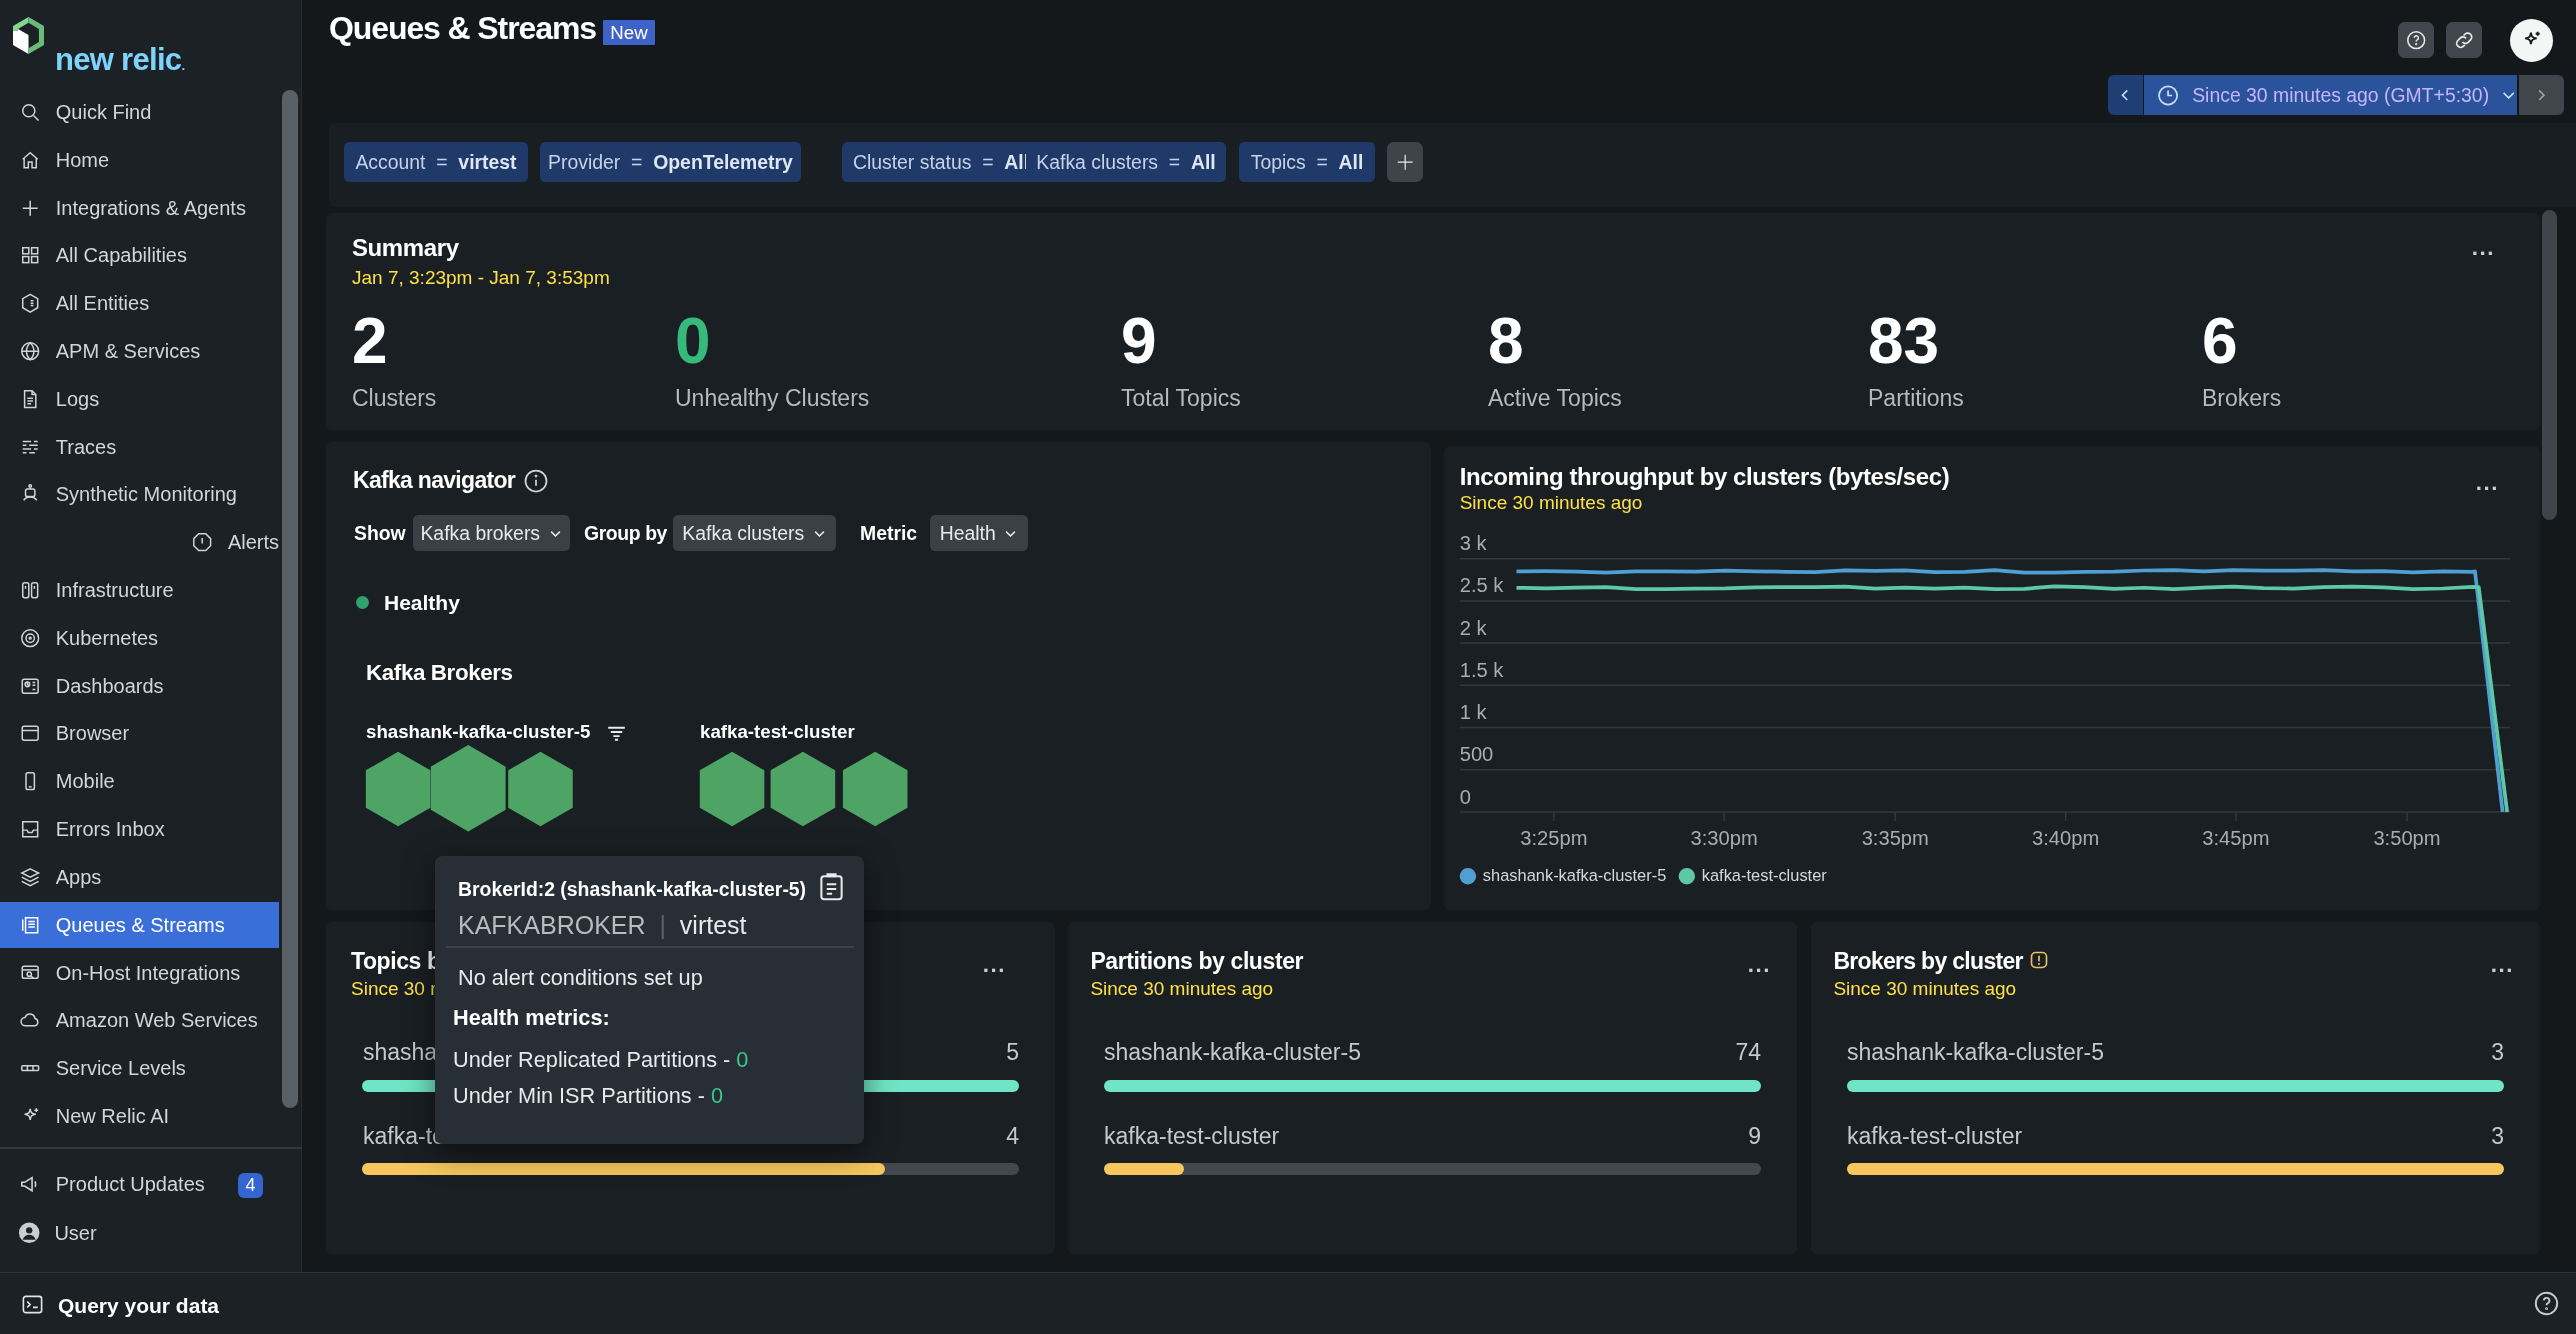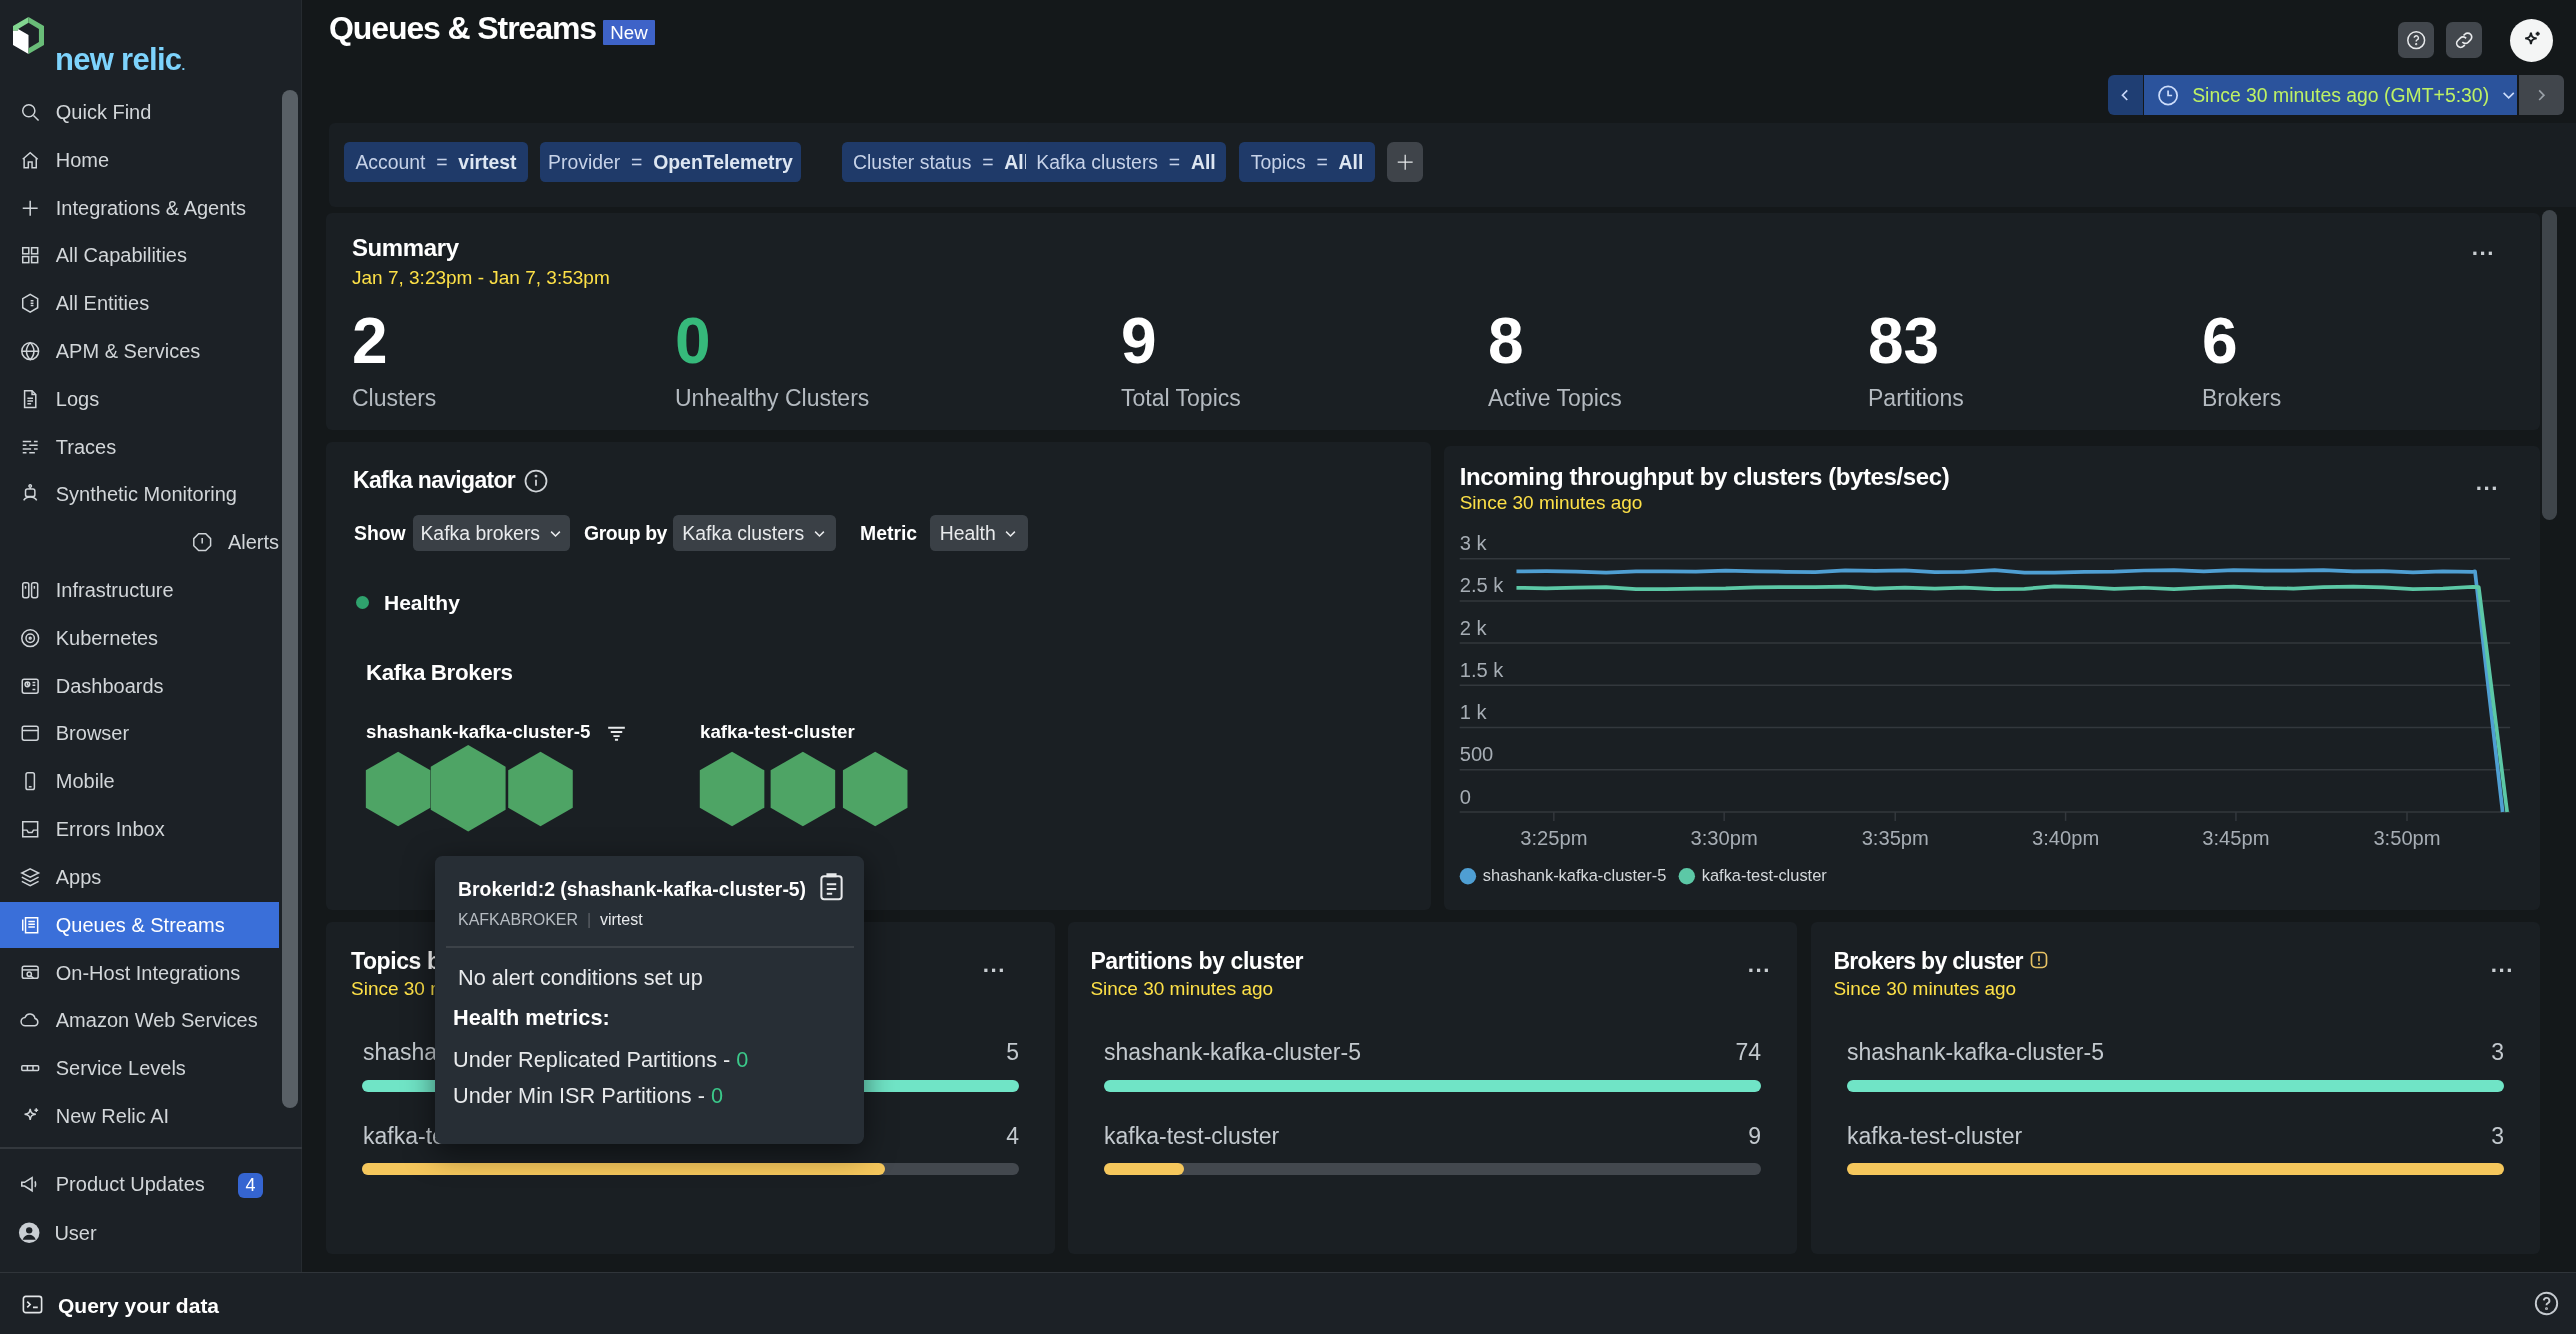--- a/index.html
+++ b/index.html
@@ -214,21 +214,21 @@
   <svg class="abs" style="left:2518px; top:27px;" width="27" height="27" viewBox="0 0 24 24" fill="none" stroke="#191d20" stroke-width="1.7">
       <path d="M11.5 5c.5 3.7 1.4 4.6 5.1 5.1-3.7.5-4.6 1.4-5.1 5.1-.5-3.7-1.4-4.6-5.1-5.1 3.7-.5 4.6-1.4 5.1-5.1z"></path>
       <path d="M17.5 4.2v3.6M15.7 6h3.6"></path>
     </svg>
 
   <div class="abs" style="left:2108px; top:75px; width:35px; height:40px; background:#1f3e73; border-radius:6px 0 0 6px; display:flex; align-items:center; justify-content:center;">
     <svg width="16.4" height="16.4" viewBox="0 0 24 24" fill="none" stroke="#c7d6f7" stroke-width="2.4">
         <path d="M15 5l-7 7 7 7"></path>
       </svg>
   </div>
-  <div class="abs" style="left:2144px; top:75px; width:373px; height:40px; background:#2b539c; display:flex; align-items:center; color:#bef264; font-size:19.4px; white-space:nowrap;">
+  <div class="abs" style="left:2144px; top:75px; width:373px; height:40px; background:#2b539c; display:flex; align-items:center; color:#c4b5fd; font-size:19.4px; white-space:nowrap;">
     <svg style="margin-left:12px;" width="25" height="25" viewBox="0 0 24 24" fill="none" stroke="#cdddfb" stroke-width="1.7">
         <circle cx="12" cy="12" r="9"></circle>
         <path d="M12 7v5h4"></path>
       </svg>
     <span style="margin-left:12px;">Since 30 minutes ago (GMT+5:30)</span>
     <svg style="margin-left:10.5px;" width="18" height="18" viewBox="0 0 24 24" fill="none" stroke="#cdddfb" stroke-width="2.2">
         <path d="M5 9l7 7 7-7"></path>
       </svg>
   </div>
   <div class="abs" style="left:2519px; top:75px; width:45px; height:40px; background:#41464c; border-radius:0 6px 6px 0; display:flex; align-items:center; justify-content:center;">
@@ -409,21 +409,21 @@
 
   <div class="abs" style="left:2542px; top:210px; width:15px; height:310px; background:#3f454a; border-radius:7.5px;"></div>
 </div>
 
 <div class="abs" style="left:435px; top:856px; width:429px; height:288px; background:#272e35; border-radius:7.5px; box-shadow:0 7.5px 30px rgba(0,0,0,.5); z-index:50;">
   <div class="abs" style="left:23px; top:21.7px; color:#fff; font-size:19.4px; font-weight:bold;">BrokerId:2 (shashank-kafka-cluster-5)</div>
   <svg class="abs" style="left:383px; top:16.4px;" width="27" height="30" viewBox="0 0 20 22" fill="none" stroke="#e8eaec" stroke-width="1.5">
       <rect x="2.5" y="3" width="15" height="17" rx="2"></rect>
       <path d="M7 3h6v-1.5h-6z M6.5 9h7M6.5 12.5h7M6.5 16h4"></path>
     </svg>
-  <div class="abs" style="left:23px; top:55px; font-size:16px; color:#b6bcc2;">KAFKABROKER&nbsp;&nbsp;<span style="color:#5c6167;">|</span>&nbsp;&nbsp;<span style="color:#e8eaec;">virtest</span></div>
+  <div class="abs" style="left:23px; top:55px; font-size:25px; color:#b6bcc2;">KAFKABROKER&nbsp;&nbsp;<span style="color:#5c6167;">|</span>&nbsp;&nbsp;<span style="color:#e8eaec;">virtest</span></div>
   <div class="abs" style="left:10.5px; top:90px; width:408px; height:1.5px; background:#3c4248;"></div>
   <div class="abs" style="left:23px; top:109px; color:#e8eaec; font-size:21.7px;">No alert conditions set up</div>
   <div class="abs" style="left:18px; top:149px; color:#fff; font-size:21.7px; font-weight:bold;">Health metrics:</div>
   <div class="abs" style="left:18px; top:191px; color:#e8eaec; font-size:21.7px;">Under Replicated Partitions - <span style="color:#3bc98a;">0</span></div>
   <div class="abs" style="left:18px; top:227px; color:#e8eaec; font-size:21.7px;">Under Min ISR Partitions - <span style="color:#3bc98a;">0</span></div>
 </div>
 
 <div id="bottombar"></div>
   <svg class="abs" style="left:21px; top:1293px;" width="23" height="23" viewBox="0 0 24 24" fill="none" stroke="#e3e6e8" stroke-width="1.7">
     <rect x="2.5" y="3.5" width="19" height="17" rx="2.5"></rect>

